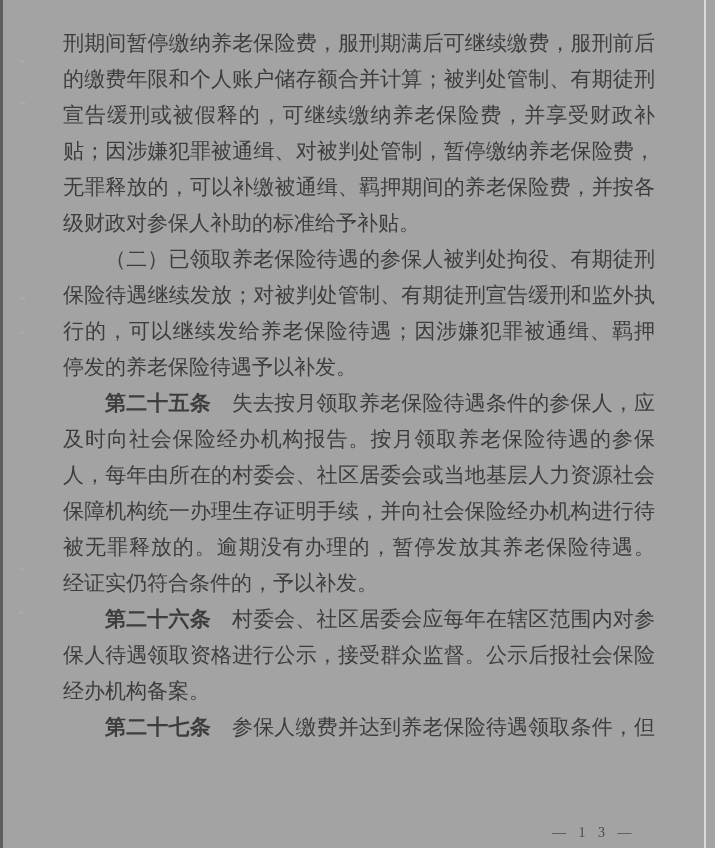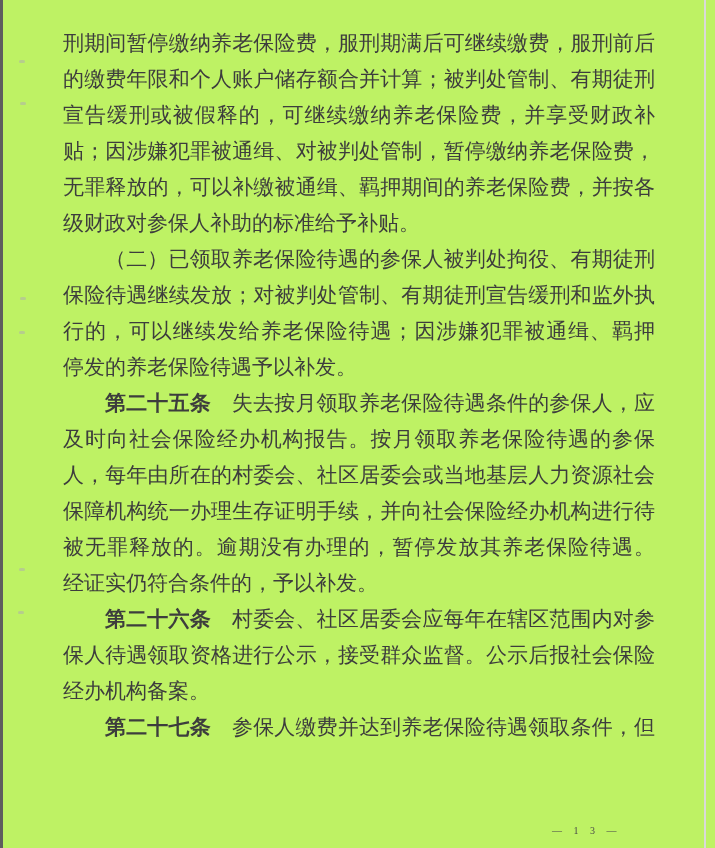--- a/index.html
+++ b/index.html
@@ -4,21 +4,21 @@
 <style>
   html, body {
     margin: 0;
     padding: 0;
     background: #ffffff;
   }
   .page {
     position: relative;
     width: 715px;
     height: 848px;
-    background: #bef264;
+    background: #a3a3a3;
     overflow: hidden;
     font-family: "Liberation Serif", serif;
   }
   .scan-edge-left {
     position: absolute;
     left: 0; top: 0;
     width: 3px; height: 848px;
     background: #5e5e5e;
   }
   .scan-edge-right {
@@ -51,21 +51,21 @@
   }
   .line .head {
     font-weight: bold;
   }
   .page-footer {
     position: absolute;
     left: 552px;
     top: 825px;
     width: 110px;
     color: #4a4a4a;
-    font-size: 10px;
+    font-size: 14px;
     letter-spacing: 3px;
     word-spacing: 3px;
     white-space: nowrap;
   }
   .scan-speck {
     position: absolute;
     width: 6px;
     height: 3px;
     background: #aeaeae;
     opacity: 0.55;

